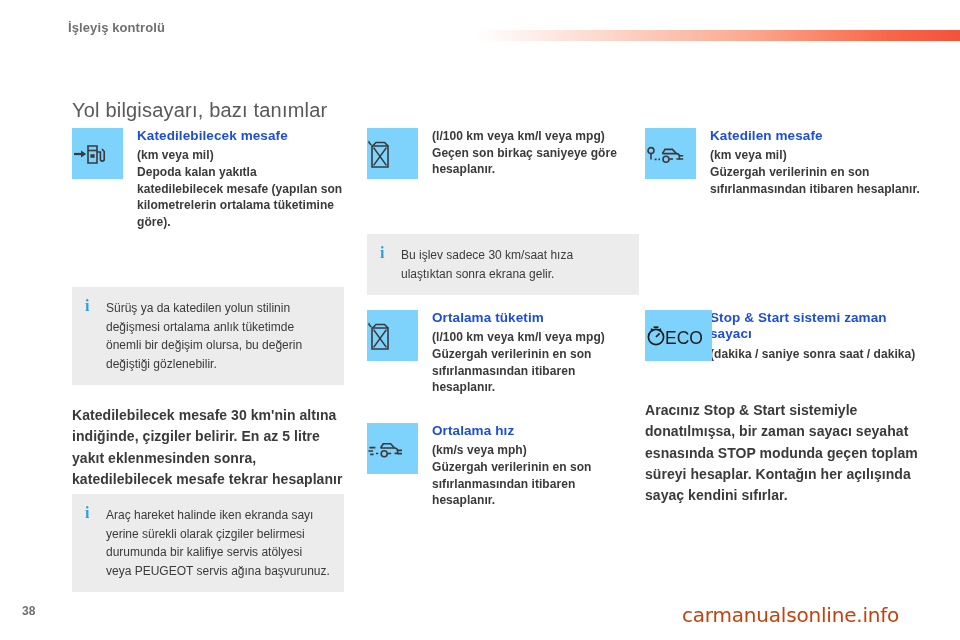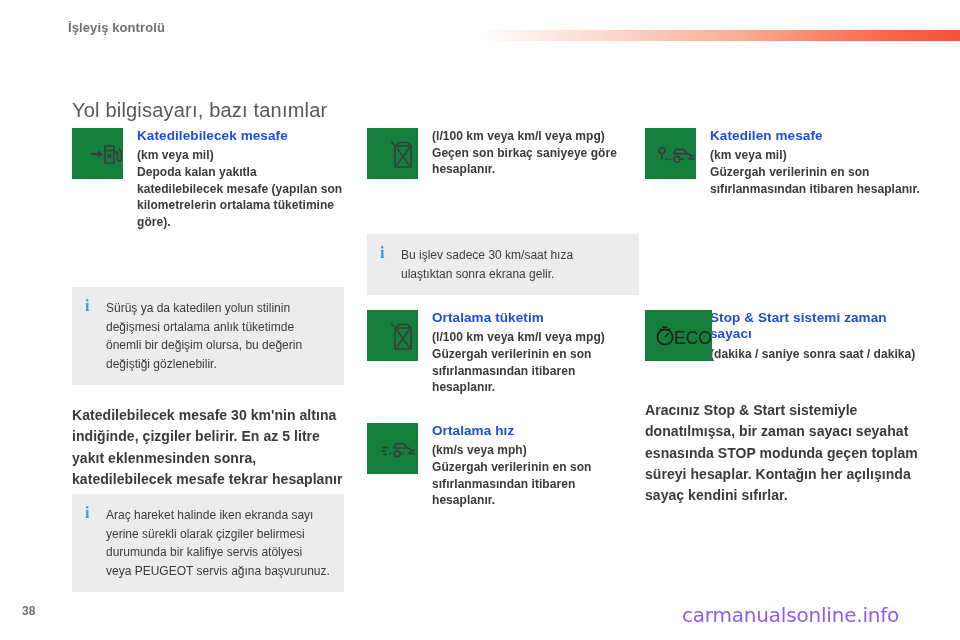--- a/index.html
+++ b/index.html
@@ -27,22 +27,22 @@
     position:absolute; left:72px; top:99px;
     font-size:20px; font-weight:normal; color:#58585a;
     letter-spacing:.2px; white-space:nowrap;
   }
 
   
   .entry { position:absolute; }
   .entry .icon-box {
     position:absolute; left:0; top:0;
     width:51px; height:51px;
-    background:#15803d;
-    display:flex; align-items:center; justify-content:flex-end;
+    background:#7dd3fc;
+    display:flex; align-items:center; justify-content:flex-start;
   }
   .entry .body { margin-left:65px; }
   .entry.wide .body { }
 
   .ent-title {
     font-size:13.5px; font-weight:bold; color:#1d4ed8;
     line-height:1.22; margin-bottom:3px;
     letter-spacing:.1px;
   }
   .ent-sub {
@@ -77,21 +77,21 @@
     line-height:1.52; letter-spacing:.05px;
   }
 
   
   .pageno {
     position:absolute; left:22px; top:604px;
     font-size:12px; font-weight:bold; color:#6f6f6f;
   }
   .watermark {
     position:absolute; left:682px; top:603px;
-    font-size:20px; color:#8b5cf6; letter-spacing:-0.2px;
+    font-size:20px; color:#c2410c; letter-spacing:-0.2px;
     font-family:"DejaVu Sans", sans-serif;
   }
 
   svg { display:block; }
 </style>
 </head>
 <body>
 
 <div class="page">
 

